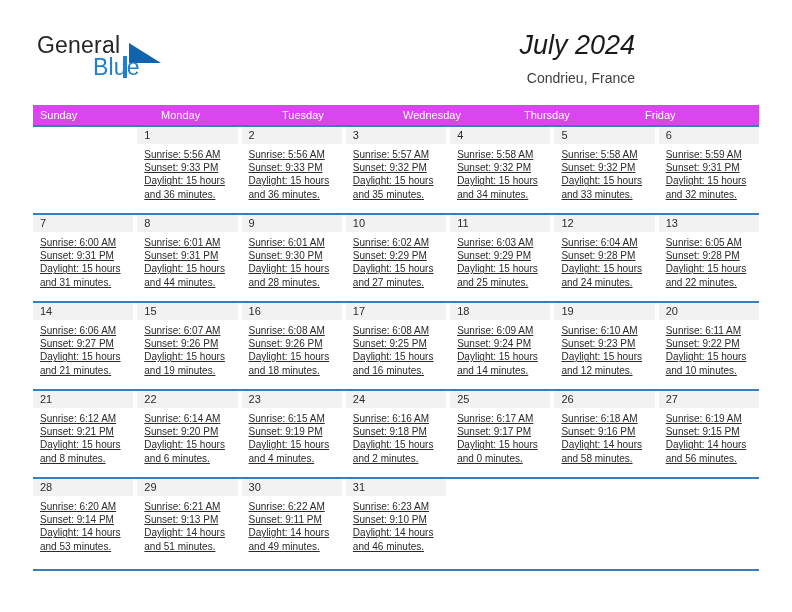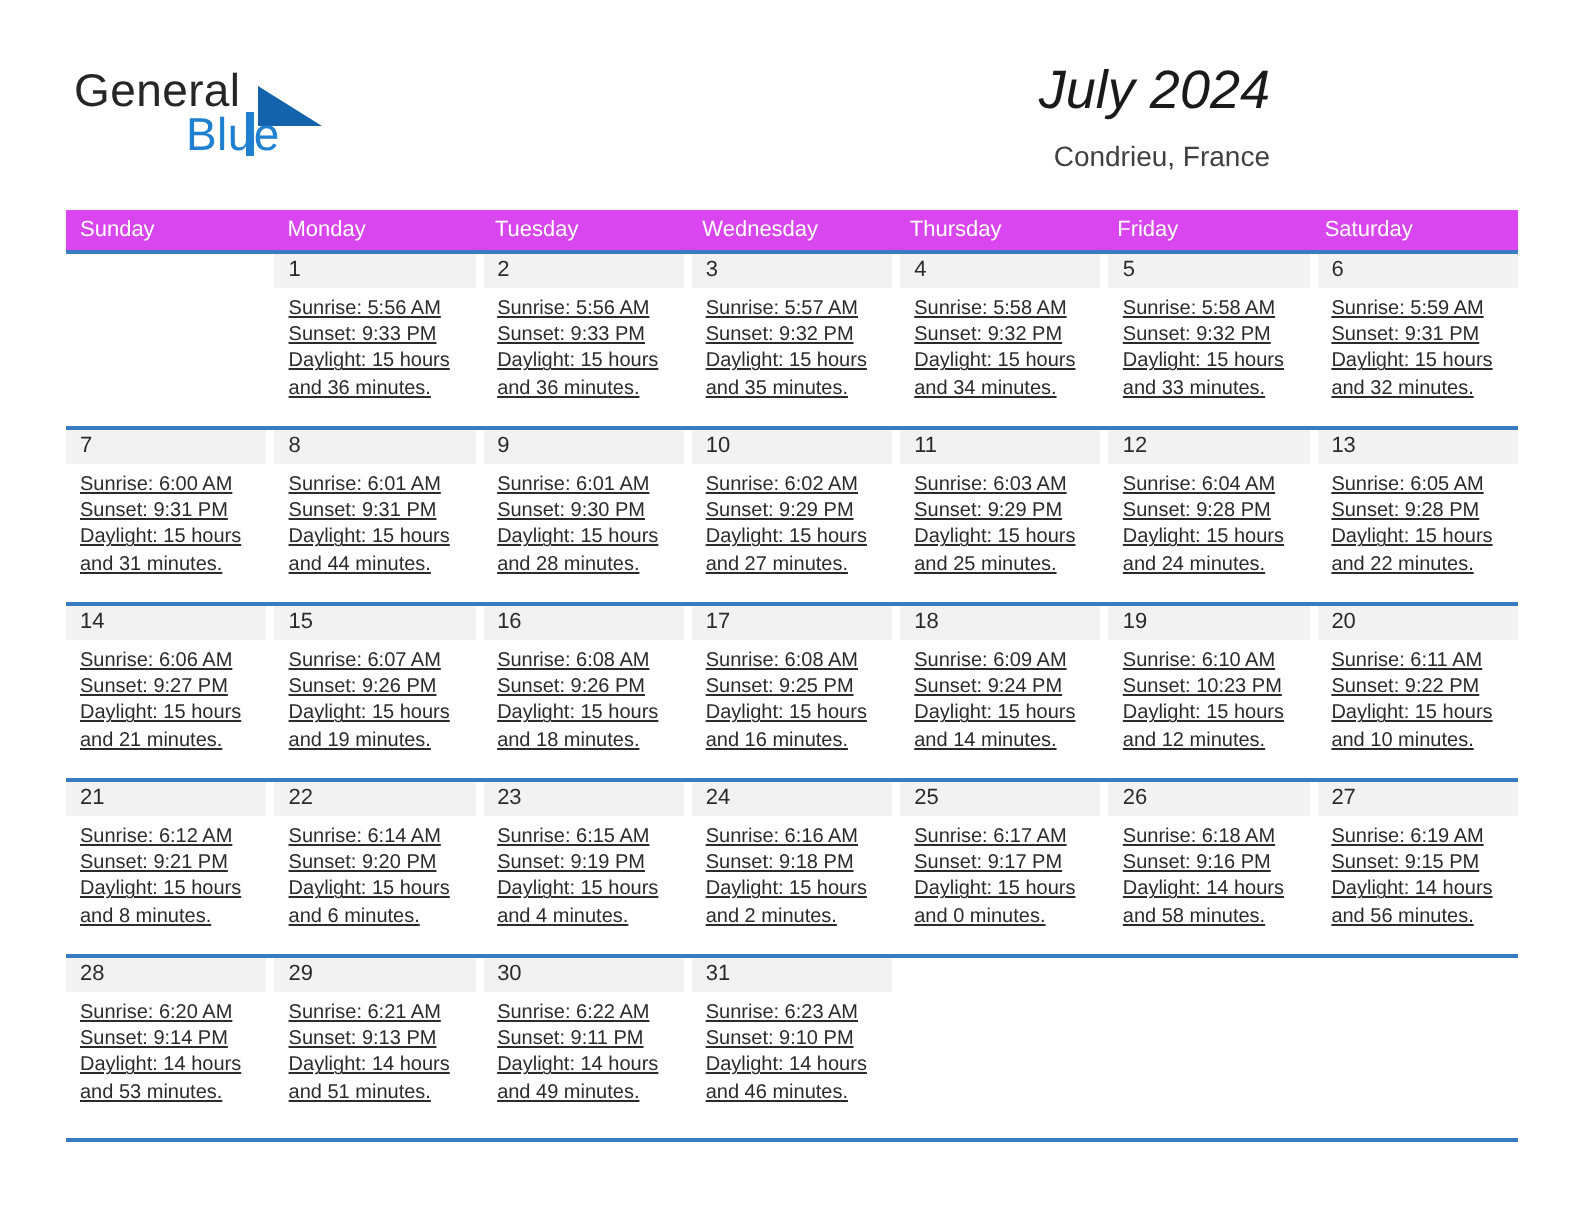--- a/index.html
+++ b/index.html
@@ -190,21 +190,20 @@
 
   <div class="calendar">
 
     <div class="weekdays">
       <div class="weekday">Sunday</div>
       <div class="weekday">Monday</div>
       <div class="weekday">Tuesday</div>
       <div class="weekday">Wednesday</div>
       <div class="weekday">Thursday</div>
       <div class="weekday">Friday</div>
-      <div class="weekday">Saturday</div>
     </div>
 
     <div class="week">
       <div class="daycell empty">
         <div class="daynum-band">
             <div class="daynum"></div>
           </div>
         <div class="dayinfo">
           <div></div>
           <div></div>
@@ -415,21 +414,21 @@
           <div>Daylight: 15 hours</div>
           <div>and 14 minutes.</div>
         </div>
       </div>
       <div class="daycell">
         <div class="daynum-band">
             <div class="daynum">19</div>
           </div>
         <div class="dayinfo">
           <div>Sunrise: 6:10 AM</div>
-          <div>Sunset: 10:23 PM</div>
+          <div>Sunset: 9:23 PM</div>
           <div>Daylight: 15 hours</div>
           <div>and 12 minutes.</div>
         </div>
       </div>
       <div class="daycell">
         <div class="daynum-band">
             <div class="daynum">20</div>
           </div>
         <div class="dayinfo">
           <div>Sunrise: 6:11 AM</div>

